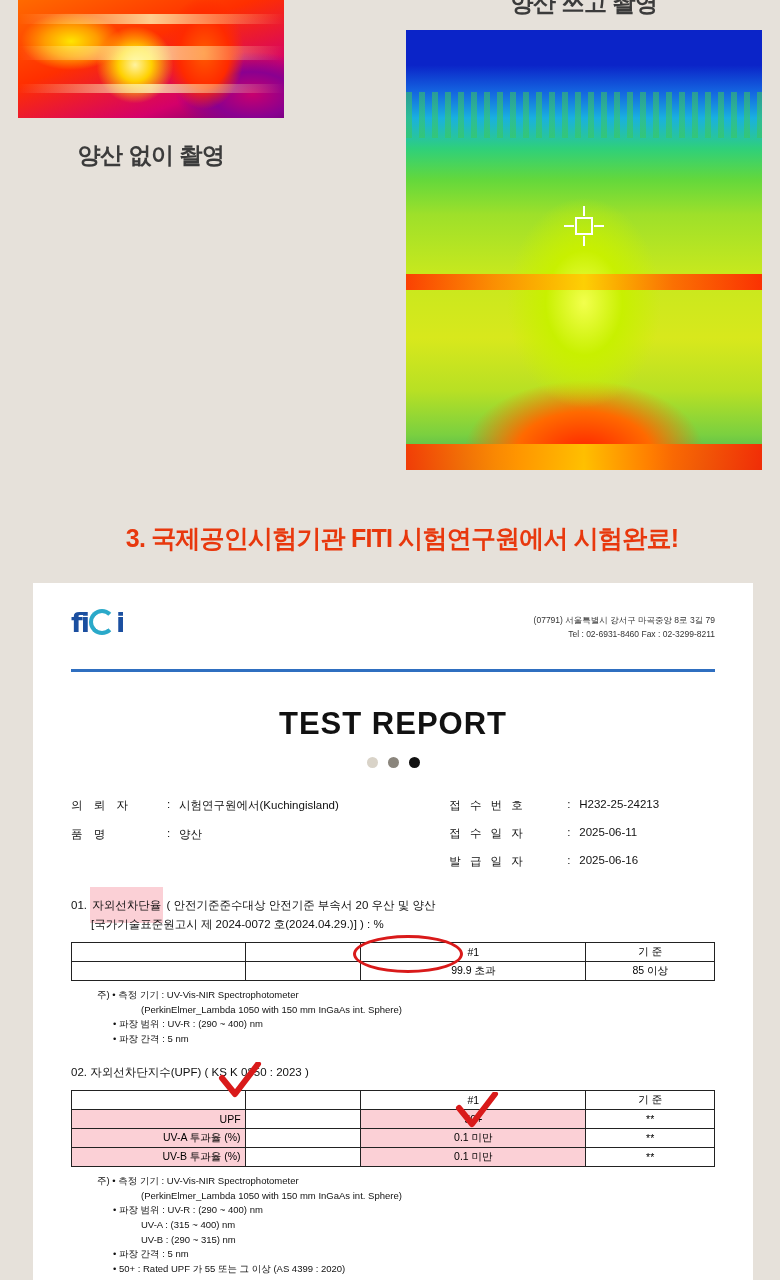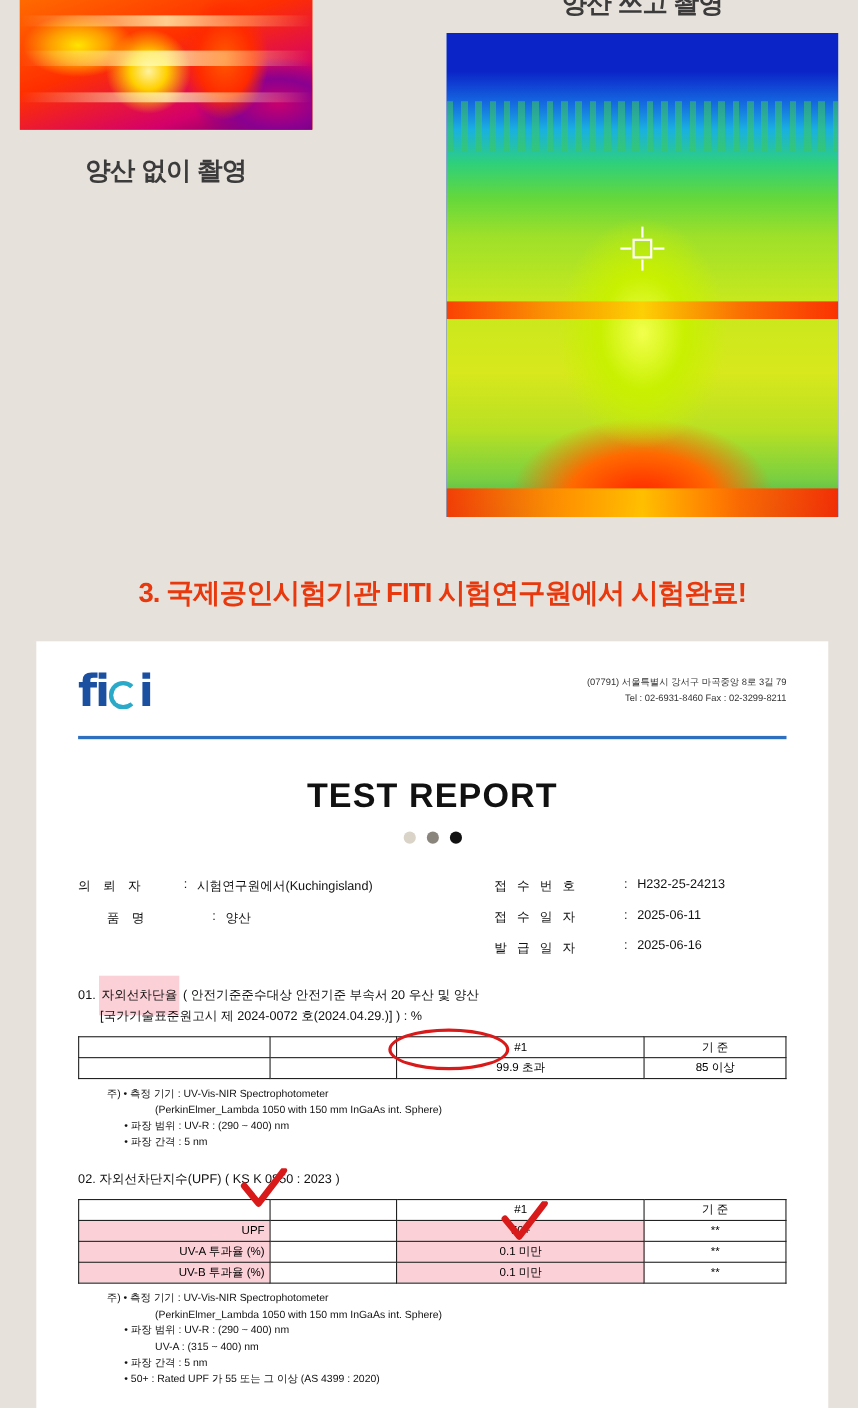--- a/index.html
+++ b/index.html
@@ -127,21 +127,21 @@
     position: absolute;
     left: 33px; top: 583px;
     width: 720px;
     min-height: 697px;
     background: #ffffff;
     padding: 22px 38px 10px 38px;
   }
 
   .rep-head { position: relative; height: 62px; }
   .fiti-logo {
-    font-size: 40px;
+    font-size: 27px;
     font-weight: 700;
     color: #1b4fa0;
     letter-spacing: -2px;
     font-family: "DejaVu Sans", sans-serif;
     line-height: 1;
     padding-top: 4px;
     display: inline-block;
     position: relative;
   }
   .fiti-logo .swirl {
@@ -298,21 +298,21 @@
       <span class="d1"></span><span class="d2"></span><span class="d3"></span>
     </div>
 
     <div class="meta">
       <div class="col-l">
         <div class="row">
           <div class="lab">의 뢰 자</div>
           <div class="sep">:</div>
           <div class="val">시험연구원에서(Kuchingisland)</div>
         </div>
-        <div class="row" style="margin-top:14px;margin-left:26px;">
+        <div class="row" style="margin-top:14px;">
           <div class="lab">품 명</div>
           <div class="sep">:</div>
           <div class="val">양산</div>
         </div>
       </div>
       <div class="col-r">
         <div class="row">
           <div class="lab2">접 수 번 호</div>
           <div class="sep">:</div>
           <div class="val">H232-25-24213</div>
@@ -393,20 +393,21 @@
         <td class="c4">**</td>
       </tr>
     </tbody>
       </table>
 
     <div class="notes">
       <div>주)  • 측정 기기 : UV-Vis-NIR Spectrophotometer</div>
       <span class="ind2">(PerkinElmer_Lambda 1050 with 150 mm InGaAs int. Sphere)</span>
       <span class="ind1">• 파장 범위 : UV-R : (290 ~ 400) nm</span>
       <span class="ind2">UV-A : (315 ~ 400) nm</span>
+      <span class="ind2">UV-B : (290 ~ 315) nm</span>
       <span class="ind1">• 파장 간격 : 5 nm</span>
       <span class="ind1">• 50+ : Rated UPF 가 55 또는 그 이상 (AS 4399 : 2020)</span>
     </div>
 
   </div>
 
   <div class="ellipse" style="left:353px; top:935px; width:110px; height:38px;"></div>
 
   <svg class="check" style="left:218px; top:1062px; width:44px; height:40px;" viewBox="0 0 44 40">
     <path d="M4 16 L17 32 L40 2" stroke="#d91a1a" stroke-width="6" fill="none" stroke-linecap="round" stroke-linejoin="round"></path>

